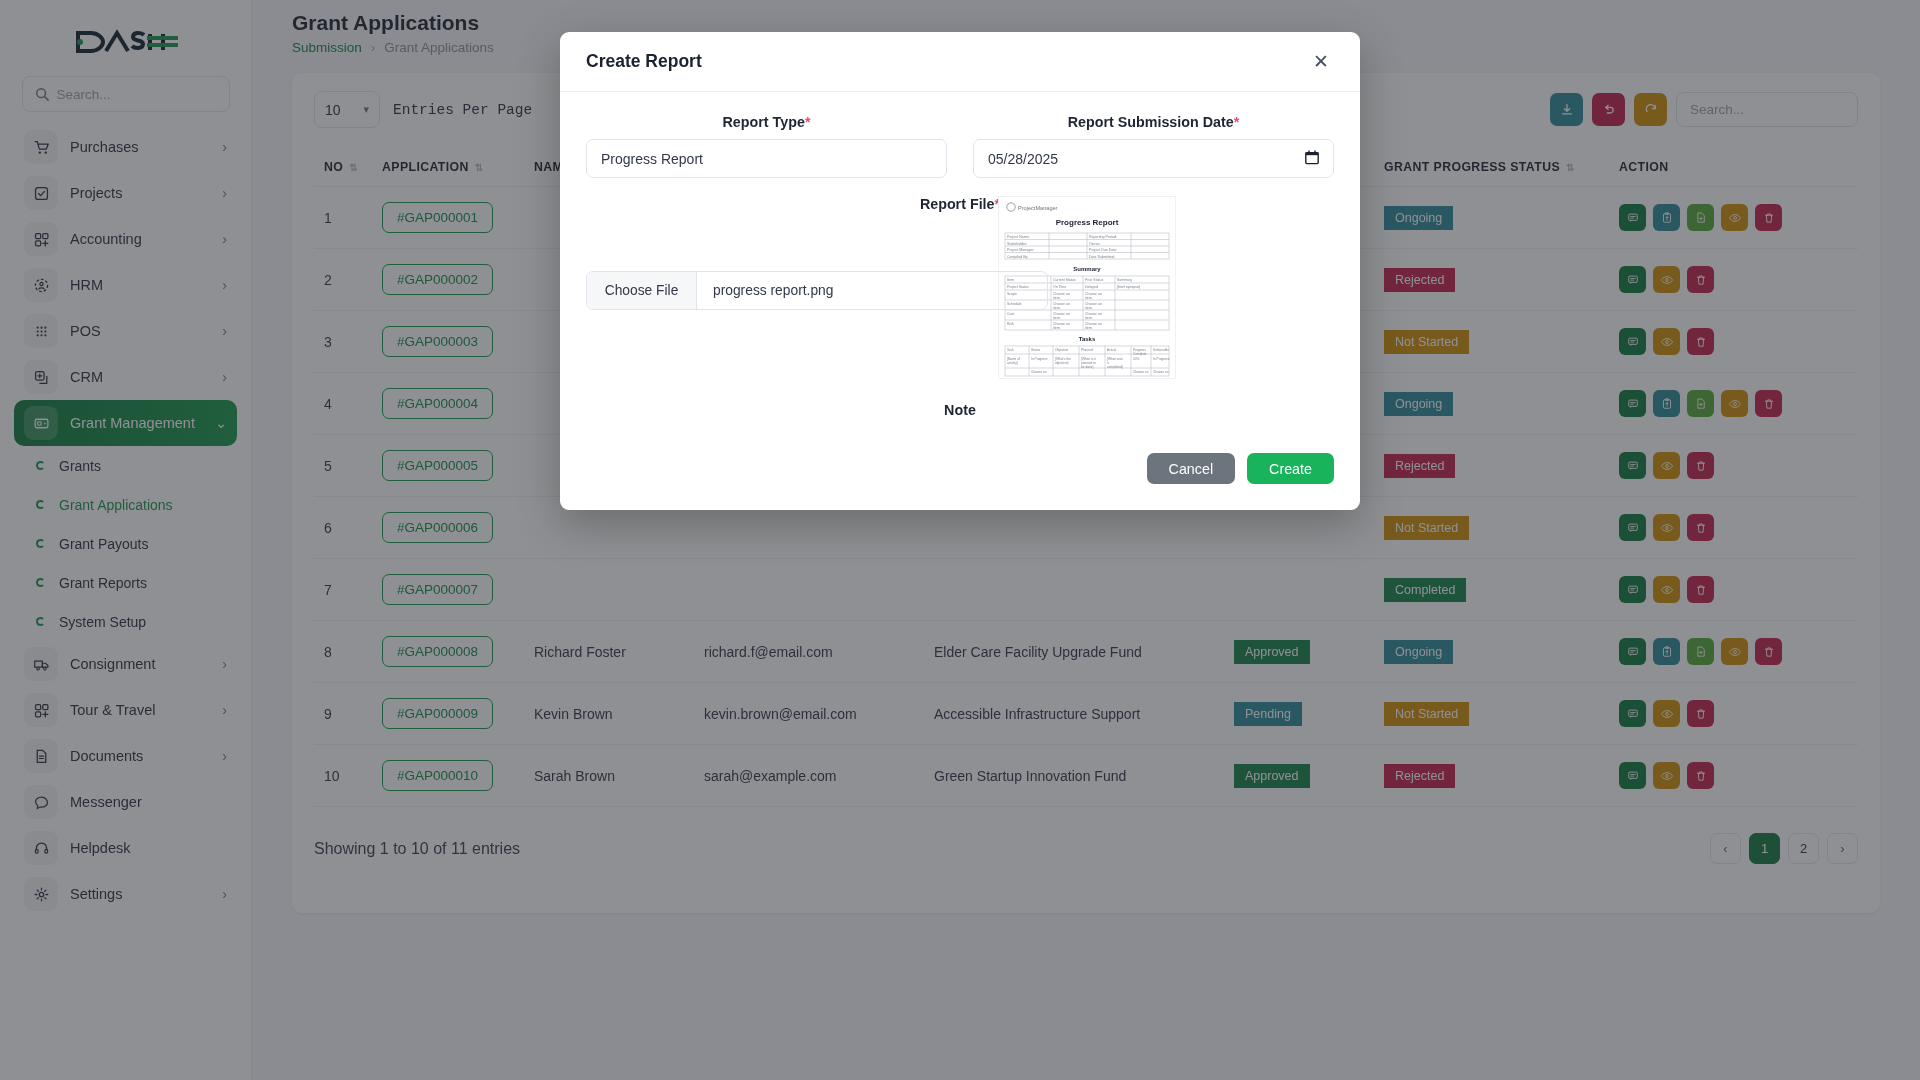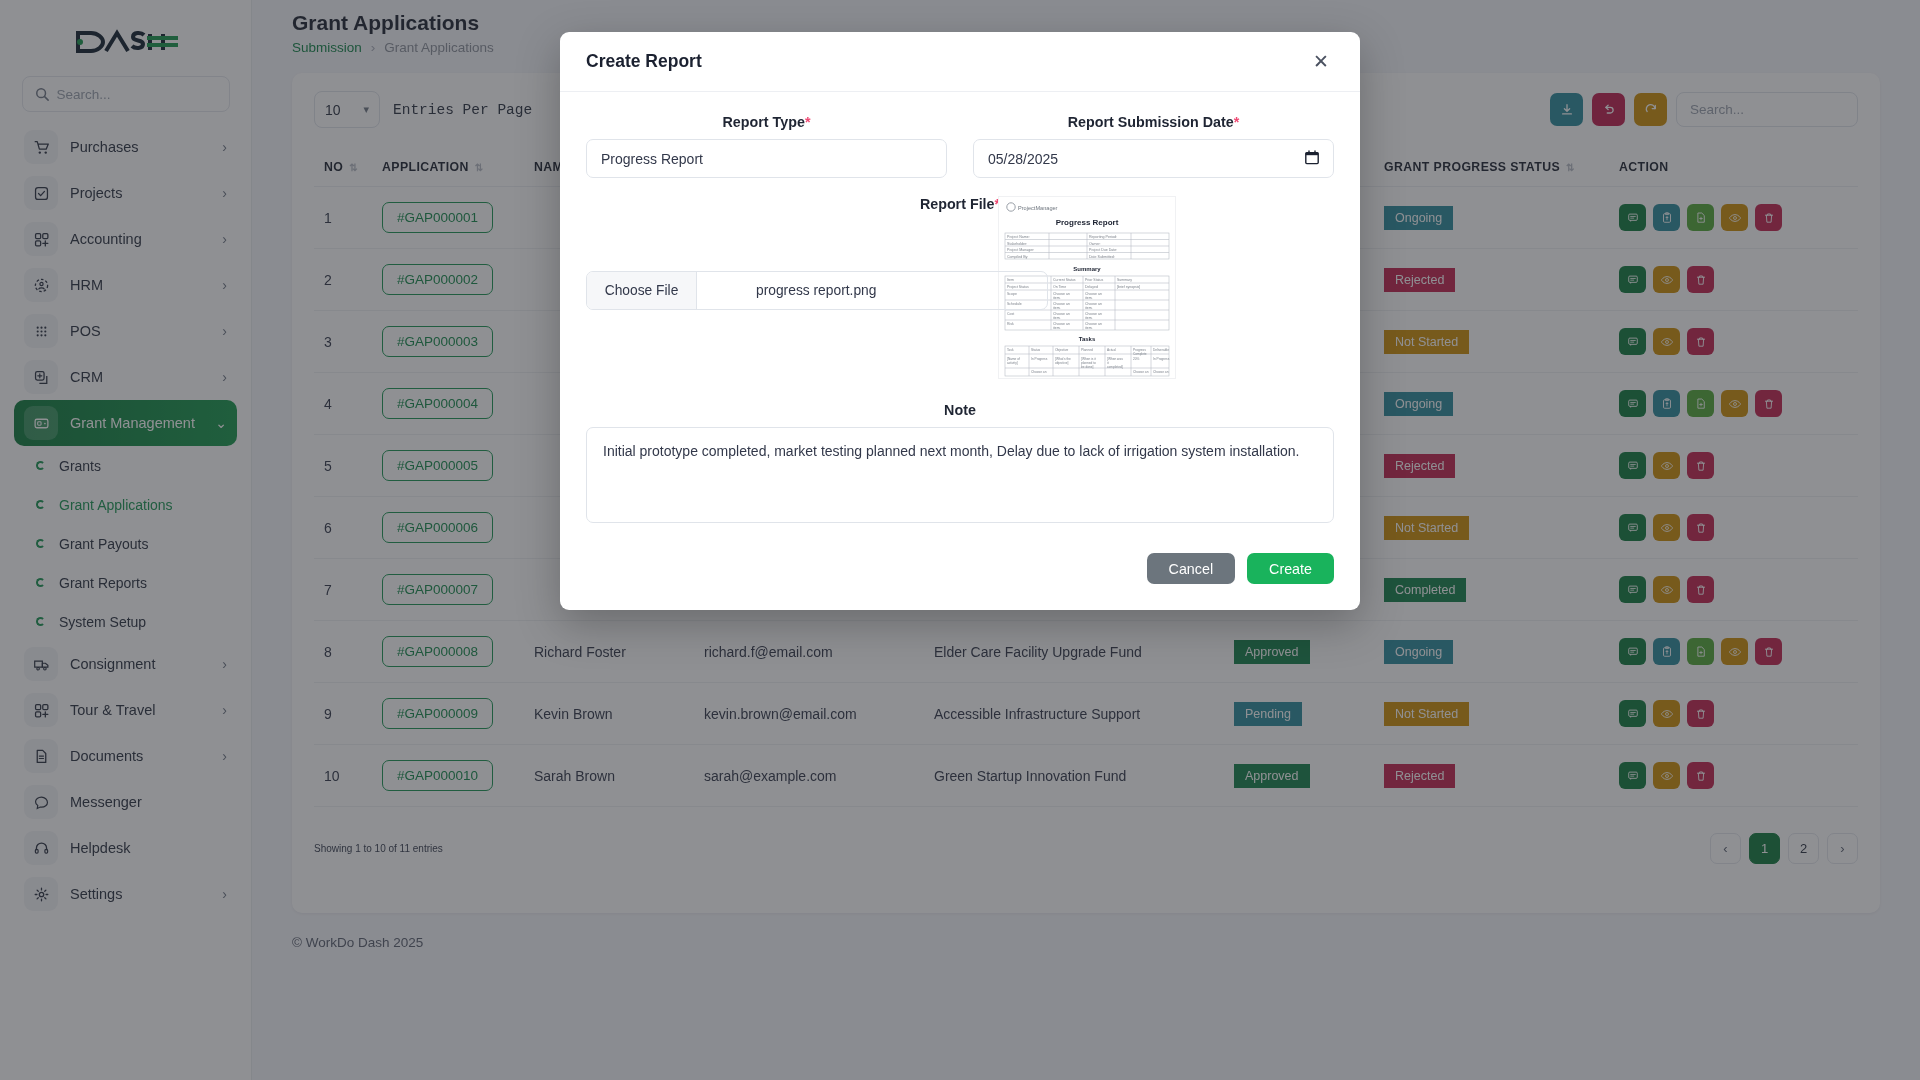--- a/index.html
+++ b/index.html
@@ -95,21 +95,21 @@
   table.grid td { padding: 15px 10px; border-bottom: 1px solid #eef0f3; font-size: 14px; color:#32384a; }
   .appbtn {
     display:inline-block; border: 1px solid #1a9553; color:#168a4c; border-radius: 7px;
     padding: 7px 14px; font-size: 13.5px; cursor: pointer; white-space: nowrap;
   }
   .badge { display:inline-block; color:#fff; border-radius: 0; padding: 5px 11px; font-size: 12.5px; white-space: nowrap; }
   .acts { display:flex; gap:7px; }
   .abtn { width: 27px; height: 27px; border-radius: 6px; display:flex; align-items:center; justify-content:center; cursor:pointer; }
 
   .card-bottom { display:flex; align-items:center; justify-content: space-between; margin-top: 26px; }
-  .showing { font-size: 10px; color:#3a4152; }
+  .showing { font-size: 16px; color:#3a4152; }
   .pager { display:flex; gap: 8px; }
   .pg {
     width: 31px; height: 31px; border:1px solid #e3e6ec; border-radius:7px; background:#fff;
     display:flex; align-items:center; justify-content:center; font-size:13px; color:#2b3241; cursor:pointer;
   }
   .pg.cur { background:#11793d; border-color:#11793d; color:#fff; }
   .pg.nav-arrow { color:#5b6272; }
   .footer { padding: 22px 40px; font-size: 13.5px; color:#5a6170; }
 
   
@@ -133,21 +133,21 @@
   .finput {
     width:100%; height: 39px; border:1px solid #e0e4ea; border-radius: 7px;
     padding: 0 14px; font-size: 14px; color:#32384a; font-family:"Liberation Sans",sans-serif;
     display:flex; align-items:center;
   }
   .finput.date { justify-content: space-between; }
   .cal-ico { color:#1b2130; }
   .filezone { margin-top: 18px; position: relative; min-height: 190px; }
   .file-ctrl {
     position:absolute; left:0; top: 75px; width: 462px; height: 39px;
-    border:1px solid #e0e4ea; border-radius: 7px; display:flex; overflow:hidden; cursor:pointer;gap:43px;
+    border:1px solid #e0e4ea; border-radius: 7px; display:flex; overflow:hidden; cursor:pointer;
   }
   .file-btn {
     width: 110px; background:#f6f7f9; border-right:1px solid #e0e4ea;
     display:flex; align-items:center; justify-content:center; font-size:13.8px; color:#32384a;
   }
   .file-name { flex:1; display:flex; align-items:center; padding-left: 16px; font-size: 13.8px; color:#32384a; }
   .thumb {
     position:absolute; left: 412px; top: 0; width: 178px; height: 183px;
     background:#fff; border:1px solid #f0f1f3;
   }
@@ -777,21 +777,20 @@
         <div class="showing">Showing 1 to 10 of 11 entries</div>
         <div class="pager">
           <div class="pg nav-arrow">‹</div>
           <div class="pg cur">1</div>
           <div class="pg">2</div>
           <div class="pg nav-arrow">›</div>
         </div>
       </div>
     </div>
 
-    <div class="footer">© WorkDo Dash 2025</div>
   </section>
 
   <div class="overlay"></div>
 
   <div class="modal">
     <div class="modal-head">
       <div class="modal-title">Create Report</div>
       <div class="close-x">✕</div>
     </div>
 
@@ -917,21 +916,20 @@
         </div>
 
         <div class="file-ctrl">
           <div class="file-btn">Choose File</div>
           <div class="file-name">progress report.png</div>
         </div>
       </div>
 
       <div class="note-wrap">
         <label class="flabel">Note</label>
-        <textarea class="note-area" id="note-area" style="">Initial prototype completed, market testing planned next month, Delay due to lack of irrigation system installation.</textarea>
       </div>
     </div>
 
     <div class="modal-foot">
       <button class="btn btn-cancel">Cancel</button>
       <button class="btn btn-create">Create</button>
     </div>
   </div>
 </div>
 

